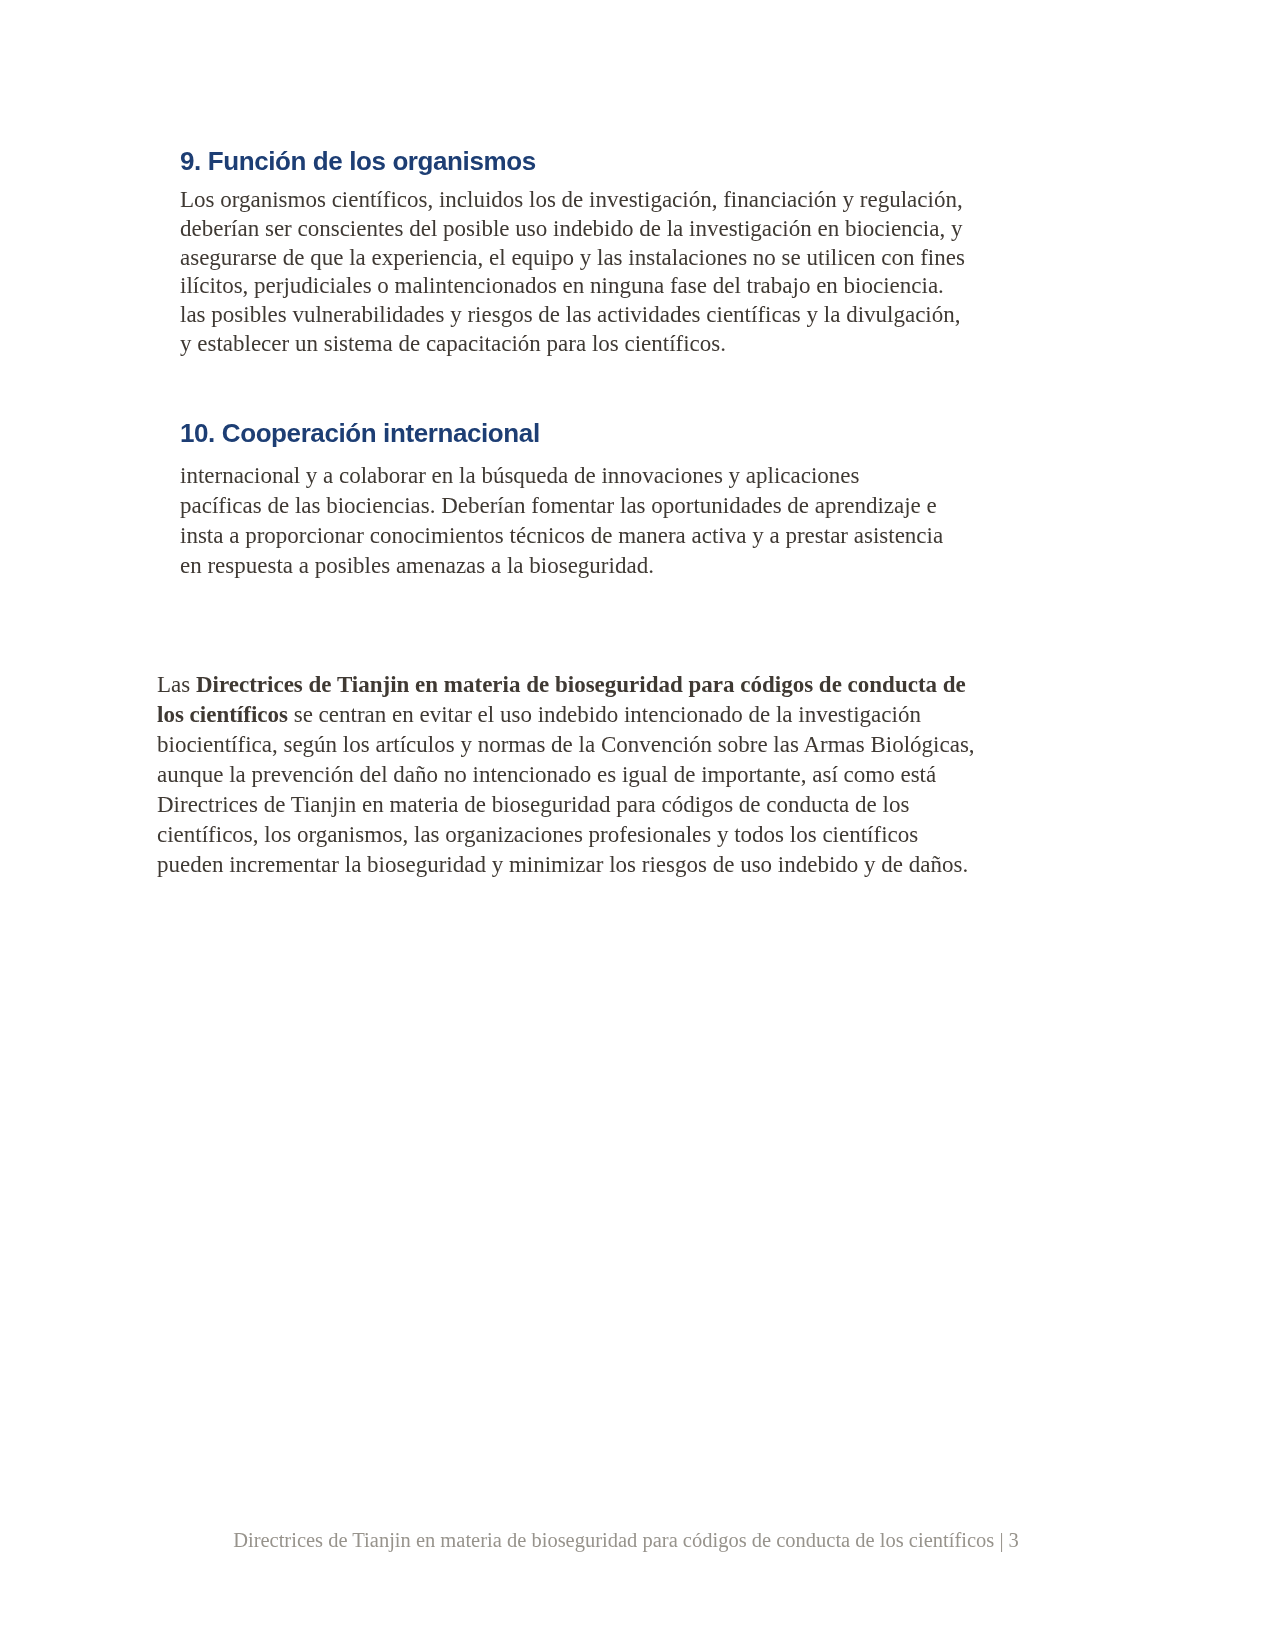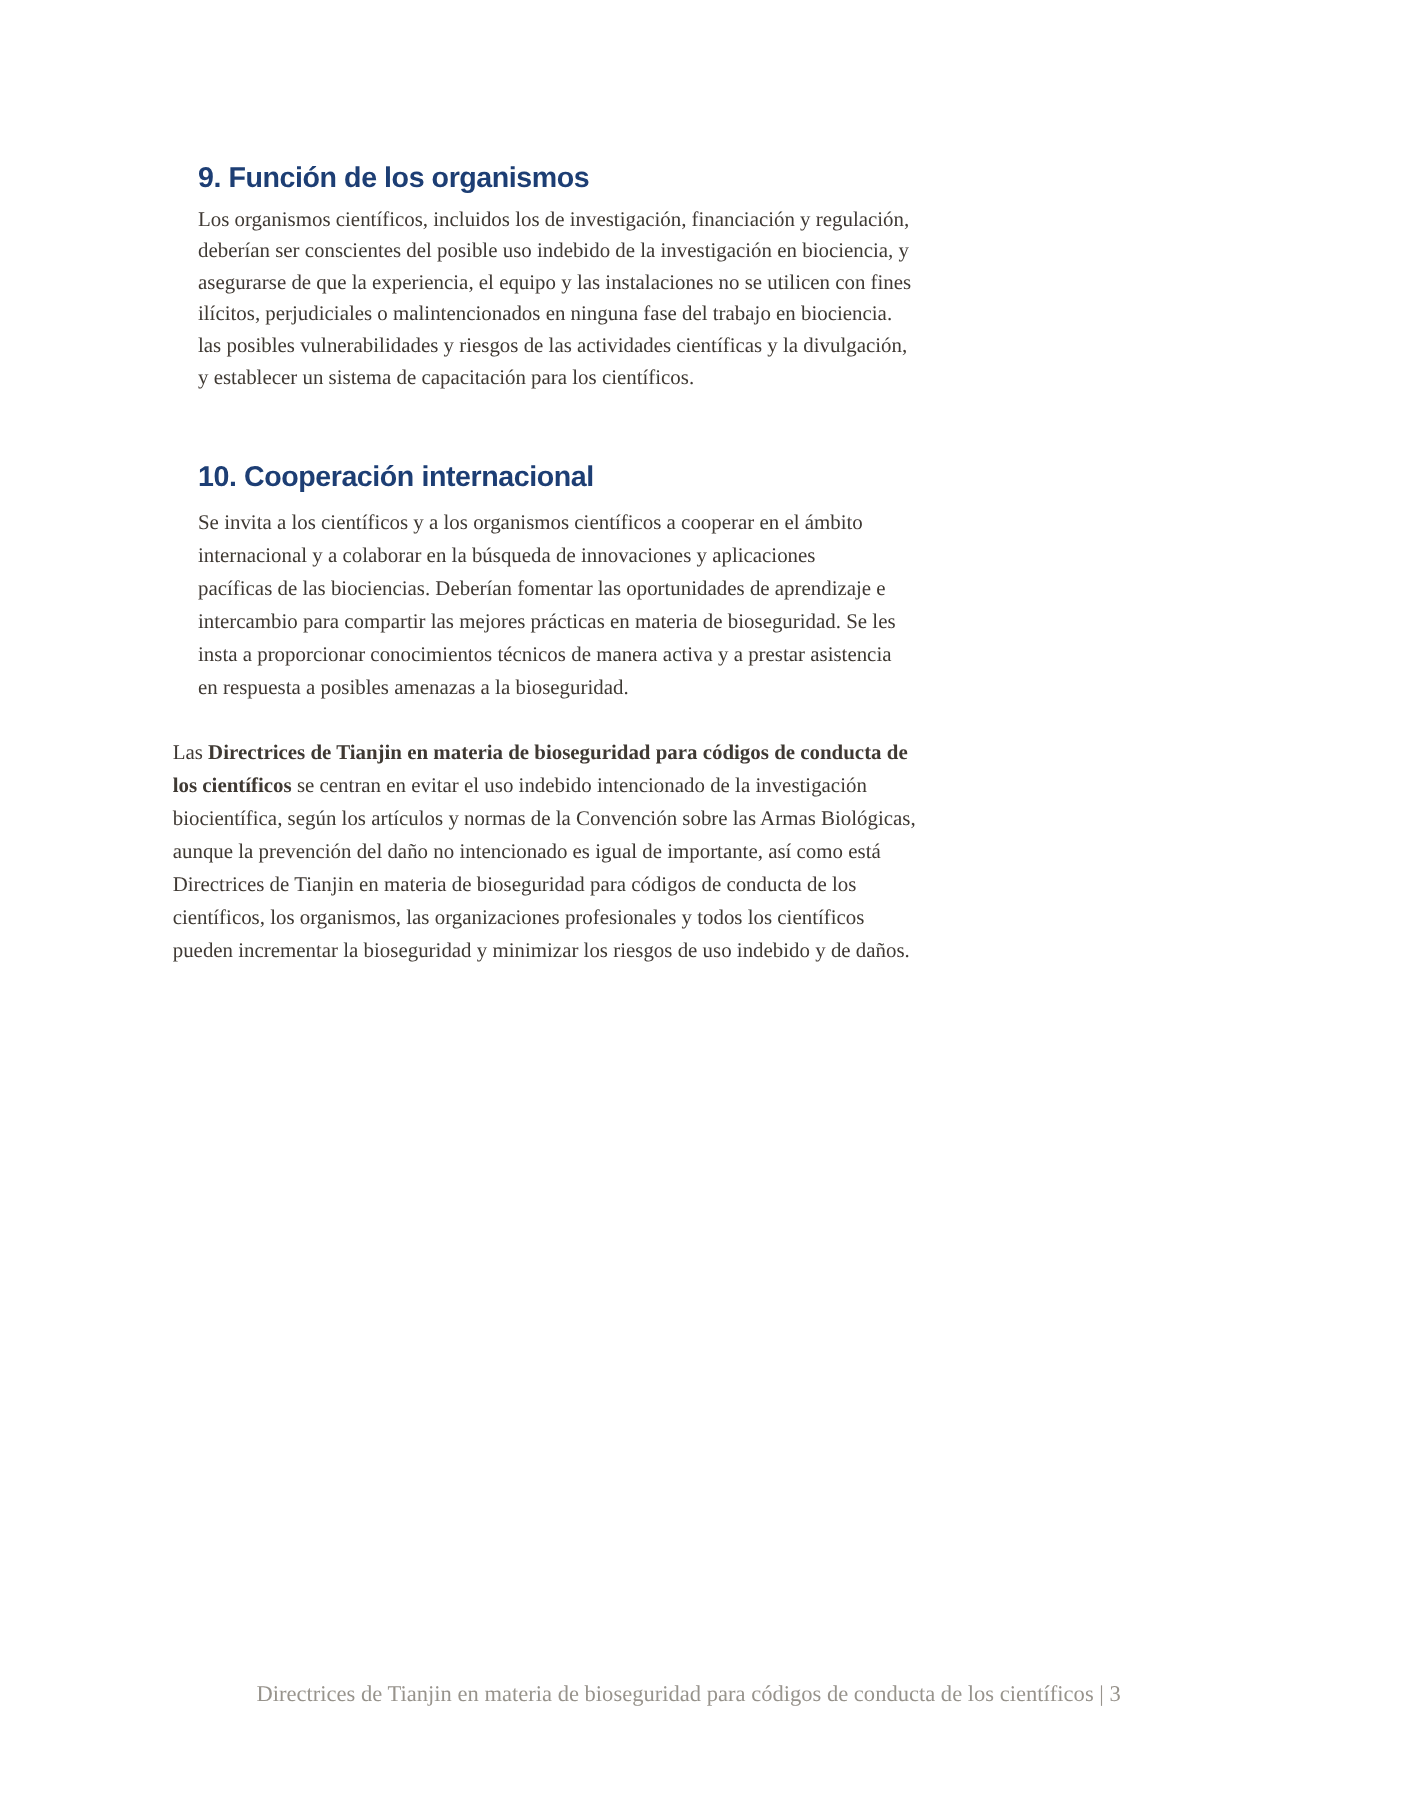--- a/index.html
+++ b/index.html
@@ -17,21 +17,21 @@
     font-family: "Liberation Sans", sans-serif;
     font-weight: bold;
     font-size: 26px;
     letter-spacing: -0.4px;
     color: #1d3e74;
     white-space: nowrap;
   }
   .para {
     position: absolute;
     color: #3f3933;
-    font-size: 19px;
+    font-size: 23px;
   }
   .para .line { white-space: nowrap; }
   .lh-tight .line { line-height: 28.8px; height: 28.8px; }
   .lh-norm  .line { line-height: 30px;   height: 30px; }
   .b { font-weight: bold; }
   .footer {
     position: absolute;
     top: 1529px;
     left: 140px;
     width: 972px;
@@ -58,24 +58,22 @@
     <div class="line">deberían ser conscientes del posible uso indebido de la investigación en biociencia, y</div>
     <div class="line">asegurarse de que la experiencia, el equipo y las instalaciones no se utilicen con fines</div>
     <div class="line">ilícitos, perjudiciales o malintencionados en ninguna fase del trabajo en biociencia.</div>
     <div class="line">las posibles vulnerabilidades y riesgos de las actividades científicas y la divulgación,</div>
     <div class="line">y establecer un sistema de capacitación para los científicos.</div>
   </div>
 
   <div id="h10" class="heading">10. Cooperación internacional</div>
 
   <div id="p2" class="para lh-norm">
-    <div class="line">Se invita a los científicos y a los organismos científicos a cooperar en el ámbito</div>
     <div class="line">internacional y a colaborar en la búsqueda de innovaciones y aplicaciones</div>
     <div class="line">pacíficas de las biociencias. Deberían fomentar las oportunidades de aprendizaje e</div>
-    <div class="line">intercambio para compartir las mejores prácticas en materia de bioseguridad. Se les</div>
     <div class="line">insta a proporcionar conocimientos técnicos de manera activa y a prestar asistencia</div>
     <div class="line">en respuesta a posibles amenazas a la bioseguridad.</div>
   </div>
 
   <div id="p3" class="para lh-norm">
     <div class="line">
       <span>Las </span><span class="b">Directrices de Tianjin en materia de bioseguridad para códigos de conducta de</span>
     </div>
     <div class="line">
       <span class="b">los científicos</span><span> se centran en evitar el uso indebido intencionado de la investigación</span>

